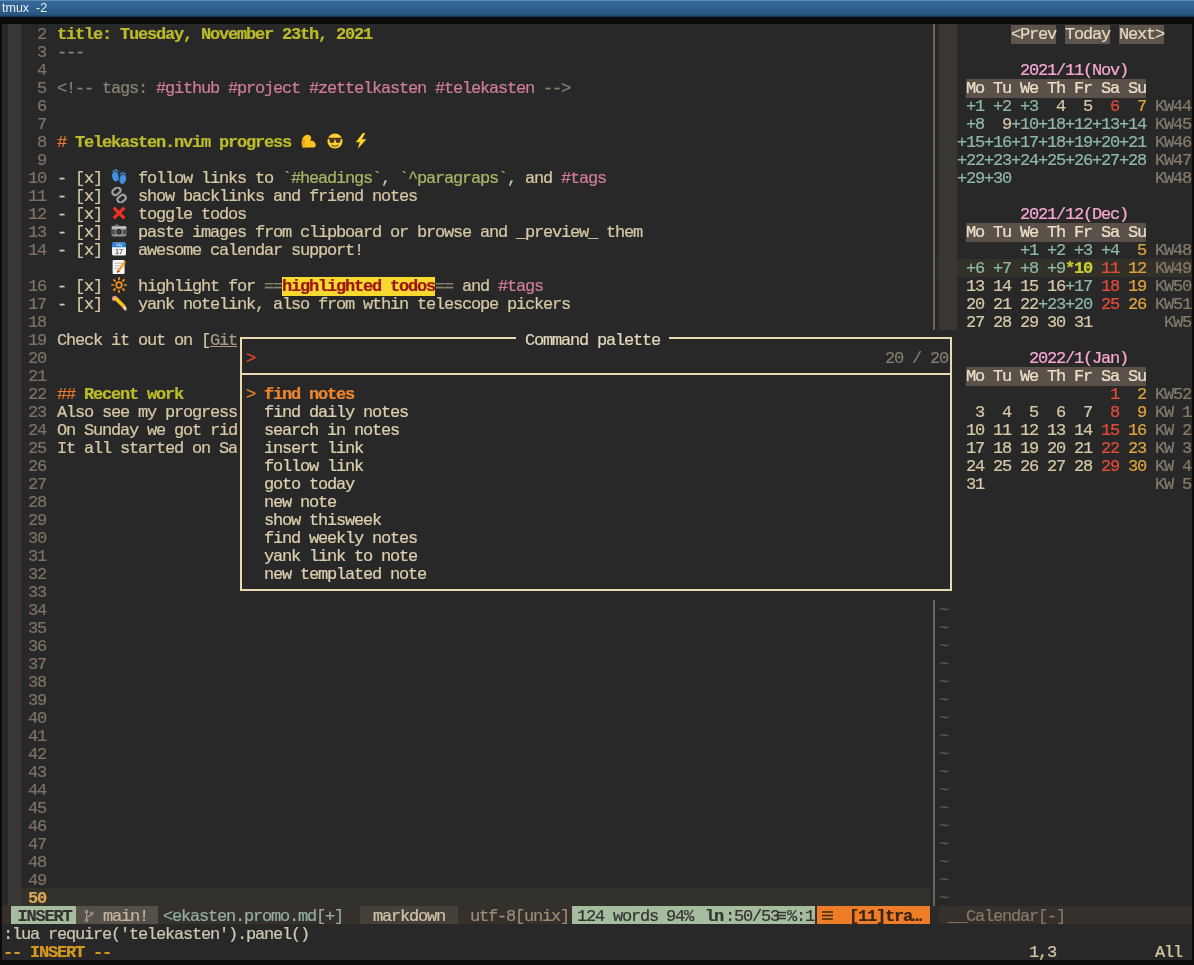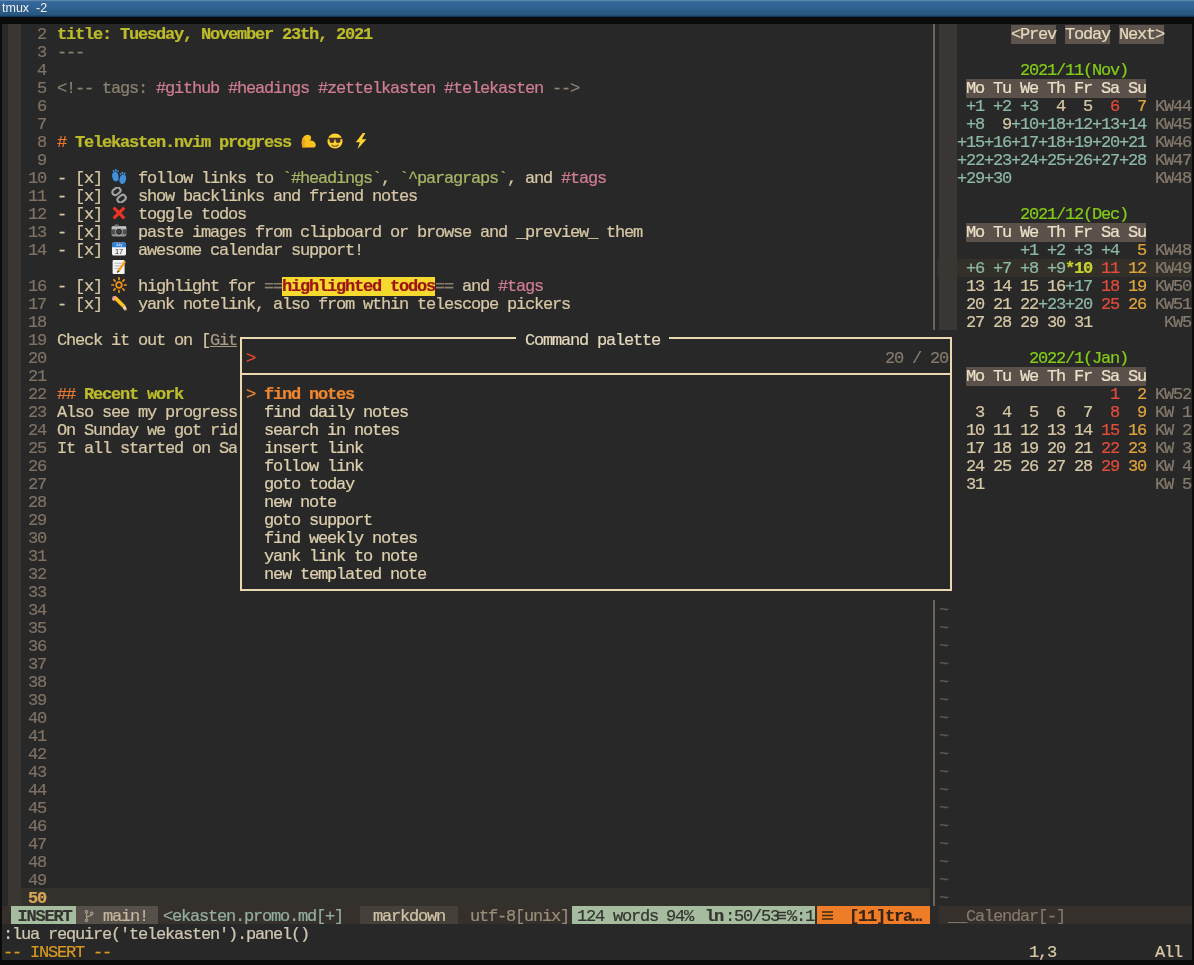--- a/index.html
+++ b/index.html
@@ -3,21 +3,21 @@
 *{margin:0;padding:0;box-sizing:border-box}
 html,body{width:1194px;height:965px;background:#0b0b0b;overflow:hidden}
 #scr{position:absolute;left:0;top:0;width:1194px;height:965px;background:#0b0b0b}
 .t{position:absolute;font-family:"Liberation Mono",monospace;font-size:17px;line-height:18px;letter-spacing:-1.2017px;white-space:pre;height:18px;color:#d6c7a5;-webkit-text-stroke:0.22px}
 .b{font-weight:bold}
 .n{color:#7f7265} .cn{color:#d8a657;font-weight:bold}
 .y{color:#bcbb2a} .g{color:#8a8170} .p{color:#cf7d92} .p2{color:#cf7d92}
 .o{color:#e8792e} .c{color:#a9b665} .lk{color:#a89984;text-decoration:underline}
 .w{color:#d6c7a5} .hl{background:#f5d92e;color:#9d1414;font-weight:bold}
 .tl{color:#8db8a4} .rd{color:#e34b3a} .gd{color:#dea43c} .kw{color:#857b6d}
-.mo{color:#84cc16} .td{color:#c8d22e;font-weight:bold}
+.mo{color:#f9a8d4} .td{color:#c8d22e;font-weight:bold}
 .hd{background:#59514a;color:#ece0c8}
 .bt{background:#5d554d;color:#e6dabe}
 .ti{color:#5f594e}
 .pt{color:#e4d8bc} .pr{color:#ee4a30} .sel{color:#f0862e} .it{color:#ddcfae}
 .sd{color:#343430} .sb{color:#c5b69c} .sf{color:#93ae9e} .sm{color:#d0c4a8}
 .su{color:#998d7a} .so{color:#3a2412;font-weight:bold} .sc{color:#85796a}
 </style></head><body>
 <div id="scr">
 <div style="position:absolute;left:0;top:0;width:1194px;height:17px;background:linear-gradient(#6e97ba 0%,#35679a 10%,#2e6090 50%,#28567f 92%,#1d4468 100%);border-bottom:1px solid #123457"></div>
 <div style="position:absolute;left:2px;top:1px;font-family:'Liberation Sans',sans-serif;font-size:12.5px;color:#f0f0f0;white-space:pre">tmux  -2</div>
@@ -25,21 +25,21 @@
 <div style="position:absolute;left:2px;top:18px;width:1190px;height:6px;background:#0b0b0b"></div>
 <div style="position:absolute;left:8px;top:24px;width:13px;height:882px;background:#3a3633"></div>
 <div style="position:absolute;left:21px;top:888px;width:909px;height:18px;background:#32312c"></div>
 <div style="position:absolute;left:932.7px;top:24px;width:2.3px;height:306px;background:#6b6258"></div>
 <div style="position:absolute;left:932.7px;top:600px;width:2.3px;height:306px;background:#6b6258"></div>
 <div style="position:absolute;left:937px;top:259px;width:255px;height:18px;background:#33302a"></div>
 <div style="position:absolute;left:939px;top:24px;width:18px;height:306px;background:#3a3633"></div>
 <div class="t" style="left:3px;top:26.2px"><span class="n" style="position:relative;left:-2px">    2</span> <span class="y b">title: Tuesday, November 23th, 2021</span></div>
 <div class="t" style="left:3px;top:44.2px"><span class="n" style="position:relative;left:-2px">    3</span> <span class="g">---</span></div>
 <div class="t" style="left:3px;top:62.2px"><span class="n" style="position:relative;left:-2px">    4</span> </div>
-<div class="t" style="left:3px;top:80.2px"><span class="n" style="position:relative;left:-2px">    5</span> <span class="g">&lt;!-- tags: </span><span class="p">#github</span> <span class="p">#headings</span> <span class="p">#zettelkasten</span> <span class="p">#telekasten</span> <span class="g">--&gt;</span></div>
+<div class="t" style="left:3px;top:80.2px"><span class="n" style="position:relative;left:-2px">    5</span> <span class="g">&lt;!-- tags: </span><span class="p">#github</span> <span class="p">#project</span> <span class="p">#zettelkasten</span> <span class="p">#telekasten</span> <span class="g">--&gt;</span></div>
 <div class="t" style="left:3px;top:98.2px"><span class="n" style="position:relative;left:-2px">    6</span> </div>
 <div class="t" style="left:3px;top:116.2px"><span class="n" style="position:relative;left:-2px">    7</span> </div>
 <div class="t" style="left:3px;top:134.2px"><span class="n" style="position:relative;left:-2px">    8</span> <span class="o">#</span> <span class="y b">Telekasten.nvim progress</span></div>
 <div class="t" style="left:3px;top:152.2px"><span class="n" style="position:relative;left:-2px">    9</span> </div>
 <div class="t" style="left:3px;top:170.2px"><span class="n" style="position:relative;left:-2px">   10</span> - [x]    follow links to <span class="c">`#headings`</span>, <span class="c">`^paragraps`</span>, and <span class="p">#tags</span></div>
 <div class="t" style="left:3px;top:188.2px"><span class="n" style="position:relative;left:-2px">   11</span> - [x]    show backlinks and friend notes</div>
 <div class="t" style="left:3px;top:206.2px"><span class="n" style="position:relative;left:-2px">   12</span> - [x]    toggle todos</div>
 <div class="t" style="left:3px;top:224.2px"><span class="n" style="position:relative;left:-2px">   13</span> - [x]    paste images from clipboard or browse and _preview_ them</div>
 <div class="t" style="left:3px;top:242.2px"><span class="n" style="position:relative;left:-2px">   14</span> - [x]    awesome calendar support!</div>
 <div class="t" style="left:3px;top:278.2px"><span class="n" style="position:relative;left:-2px">   16</span> - [x]    highlight for <span class="g">==</span><span class="hl">highlighted todos</span><span class="g">==</span> and <span class="p2">#tags</span></div>
@@ -195,21 +195,21 @@
 <div class="t" style="left:516.0px;top:332.2px;background:#282828"> <span class="pt">Command palette</span> </div>
 <div class="t" style="left:246.0px;top:350.2px"><span class="pr">&gt;</span></div>
 <div class="t" style="left:885.0px;top:350.2px"><span class="kw">20 / 20</span></div>
 <div class="t" style="left:246.0px;top:386.2px"><span class="sel">&gt; </span><span class="sel b">find notes</span></div>
 <div class="t" style="left:264.0px;top:404.2px"><span class="it">find daily notes</span></div>
 <div class="t" style="left:264.0px;top:422.2px"><span class="it">search in notes</span></div>
 <div class="t" style="left:264.0px;top:440.2px"><span class="it">insert link</span></div>
 <div class="t" style="left:264.0px;top:458.2px"><span class="it">follow link</span></div>
 <div class="t" style="left:264.0px;top:476.2px"><span class="it">goto today</span></div>
 <div class="t" style="left:264.0px;top:494.2px"><span class="it">new note</span></div>
-<div class="t" style="left:264.0px;top:512.2px"><span class="it">goto support</span></div>
+<div class="t" style="left:264.0px;top:512.2px"><span class="it">show thisweek</span></div>
 <div class="t" style="left:264.0px;top:530.2px"><span class="it">find weekly notes</span></div>
 <div class="t" style="left:264.0px;top:548.2px"><span class="it">yank link to note</span></div>
 <div class="t" style="left:264.0px;top:566.2px"><span class="it">new templated note</span></div>
 <div style="position:absolute;left:2px;top:906px;width:1190px;height:18px;background:#36302c"></div>
 <div style="position:absolute;left:11px;top:906px;width:65px;height:18px;background:#a5bd9e"></div>
 <div style="position:absolute;left:76px;top:906px;width:82px;height:18px;background:#56504a"></div>
 <div style="position:absolute;left:360px;top:906px;width:98px;height:18px;background:#46403b"></div>
 <div style="position:absolute;left:572px;top:906px;width:243px;height:18px;background:#a5bd9e"></div>
 <div style="position:absolute;left:817px;top:906px;width:113px;height:18px;background:#ef7d28"></div>
 <div style="position:absolute;left:930px;top:906px;width:9px;height:18px;background:#2c2a28"></div>
@@ -237,15 +237,15 @@
     </svg>
 <div class="t" style="left:787px;top:908.2px"><span class="sd">%:1</span></div>
 <svg style="position:absolute;left:822px;top:910px" width="11" height="11" viewBox="0 0 11 11">
       <g stroke="#402a10" stroke-width="1.6">
         <path d="M0 2 H11 M0 5.5 H11 M0 9 H11"></path>
       </g>
     </svg>
 <div class="t" style="left:849px;top:908.2px"><span class="so">[11]tra…</span></div>
 <div class="t" style="left:948px;top:908.2px"><span class="sc">__Calendar[-]</span></div>
 <div class="t" style="left:3px;top:926.2px"><span style="color:#cfc6b2">:lua require('telekasten').panel()</span></div>
-<div class="t" style="left:3px;top:944.2px"><span style="color:#d7991f;font-weight:normal">-- INSERT --</span></div>
+<div class="t" style="left:3px;top:944.2px"><span style="color:#d7991f;font-weight:bold">-- INSERT --</span></div>
 <div class="t" style="left:1029.0px;top:944.2px">1,3</div>
 <div class="t" style="left:1155.0px;top:944.2px">All</div>
 </div>
 </body></html>

